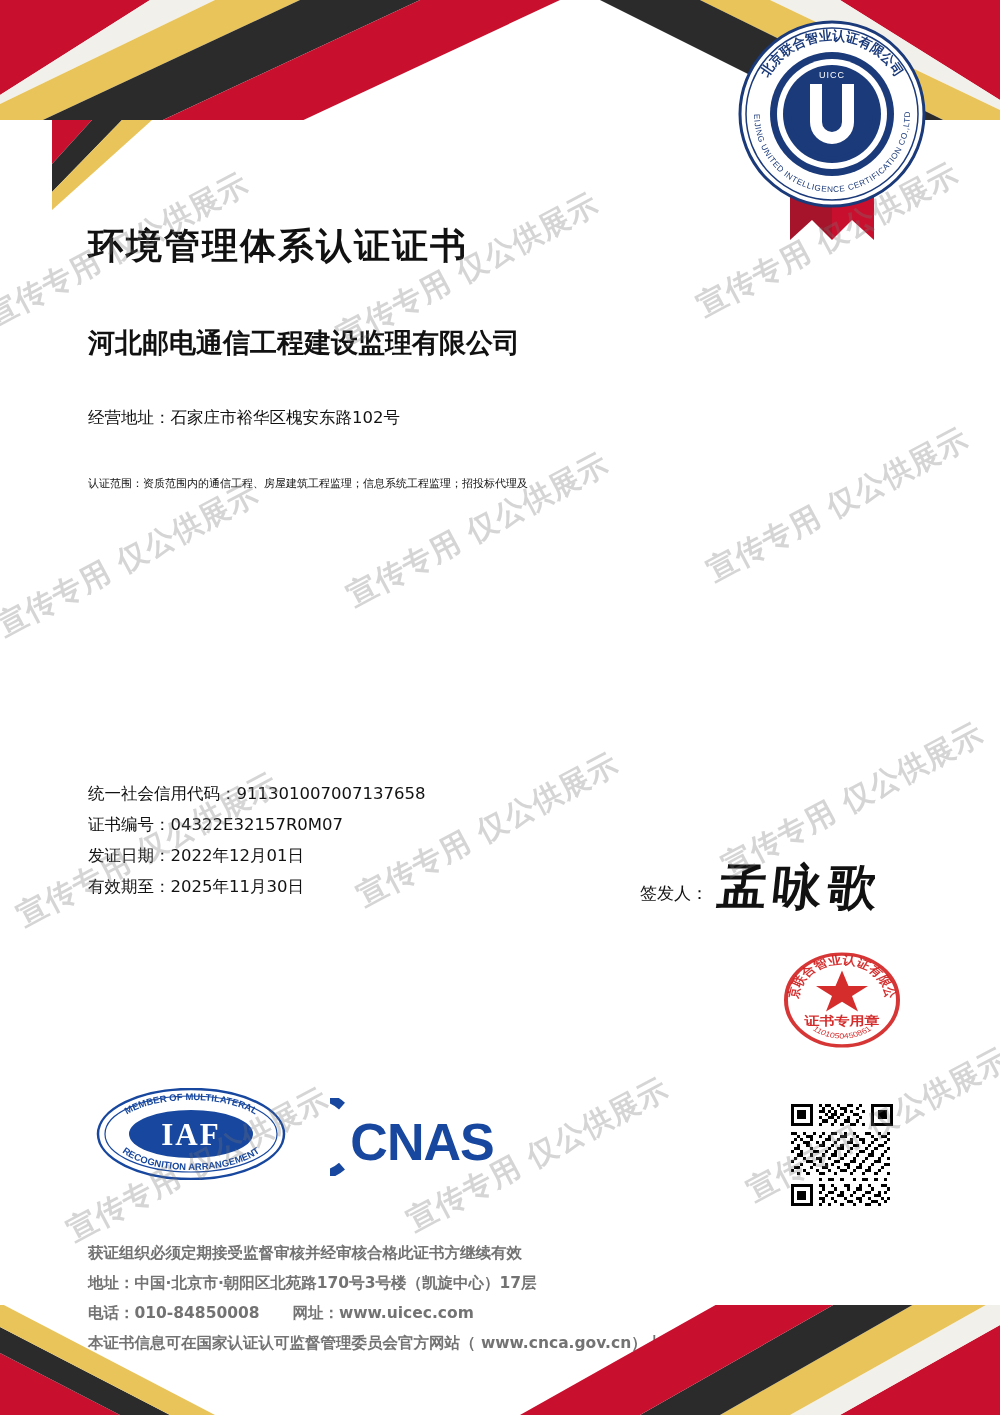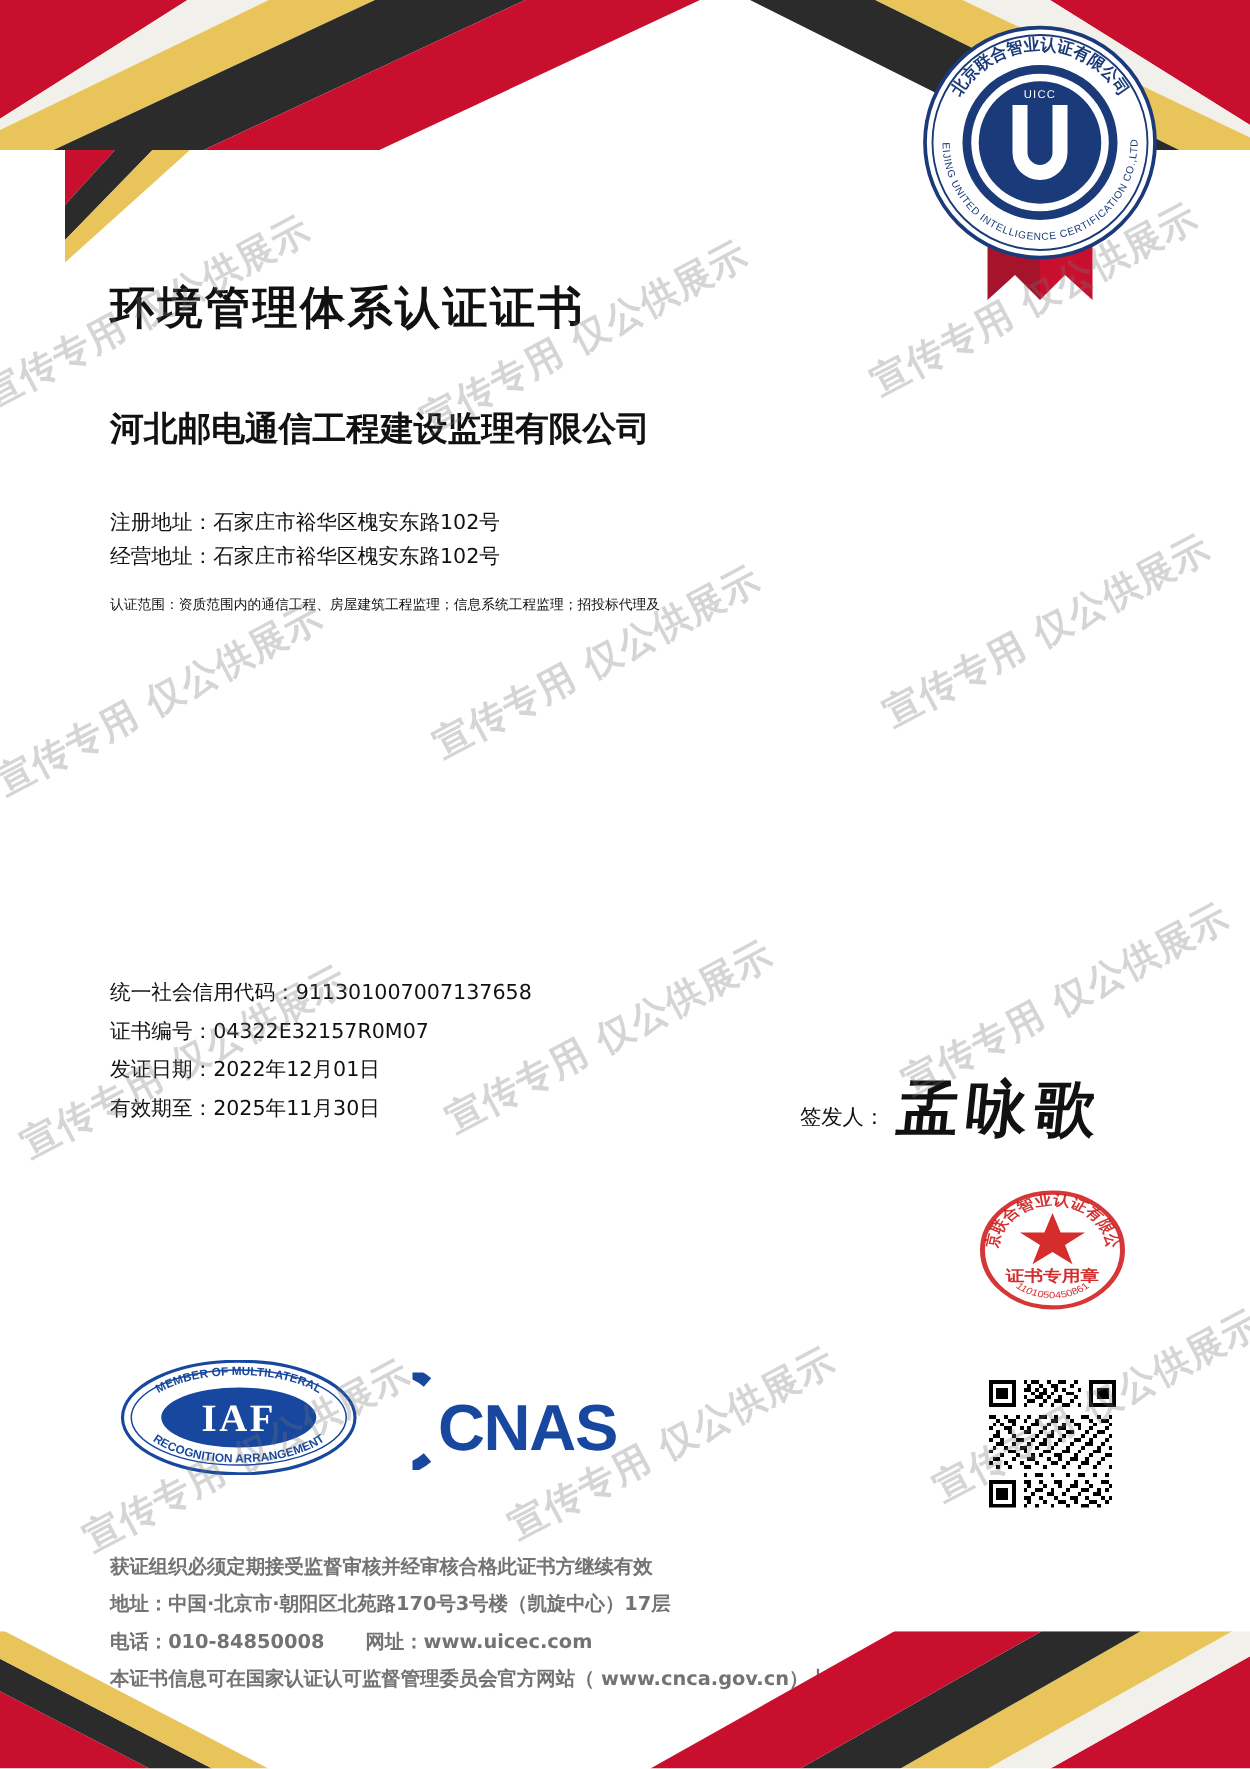--- a/index.html
+++ b/index.html
@@ -134,23 +134,20 @@
         <textPath href="#arcBot" startOffset="50%" text-anchor="middle">BEIJING UNITED INTELLIGENCE CERTIFICATION CO.,LTD.</textPath>
       </text>
     </svg>
   </div>
 
   <div class="cert-title">环境管理体系认证证书</div>
 
   <div class="company">河北邮电通信工程建设监理有限公司</div>
 
   <div class="addr-block">
-    <div>
-      <span>注册地址：</span><span>石家庄市裕华区槐安东路102号</span>
-    </div>
     <div>
       <span>经营地址：</span><span>石家庄市裕华区槐安东路102号</span>
     </div>
   </div>
 
   <div class="scope-block">
     <div><span>认证范围：</span><span>资质范围内的通信工程、房屋建筑工程监理；信息系统工程监理；招投标代理及</span></div>
   </div>
 
   <div class="meta-block">

